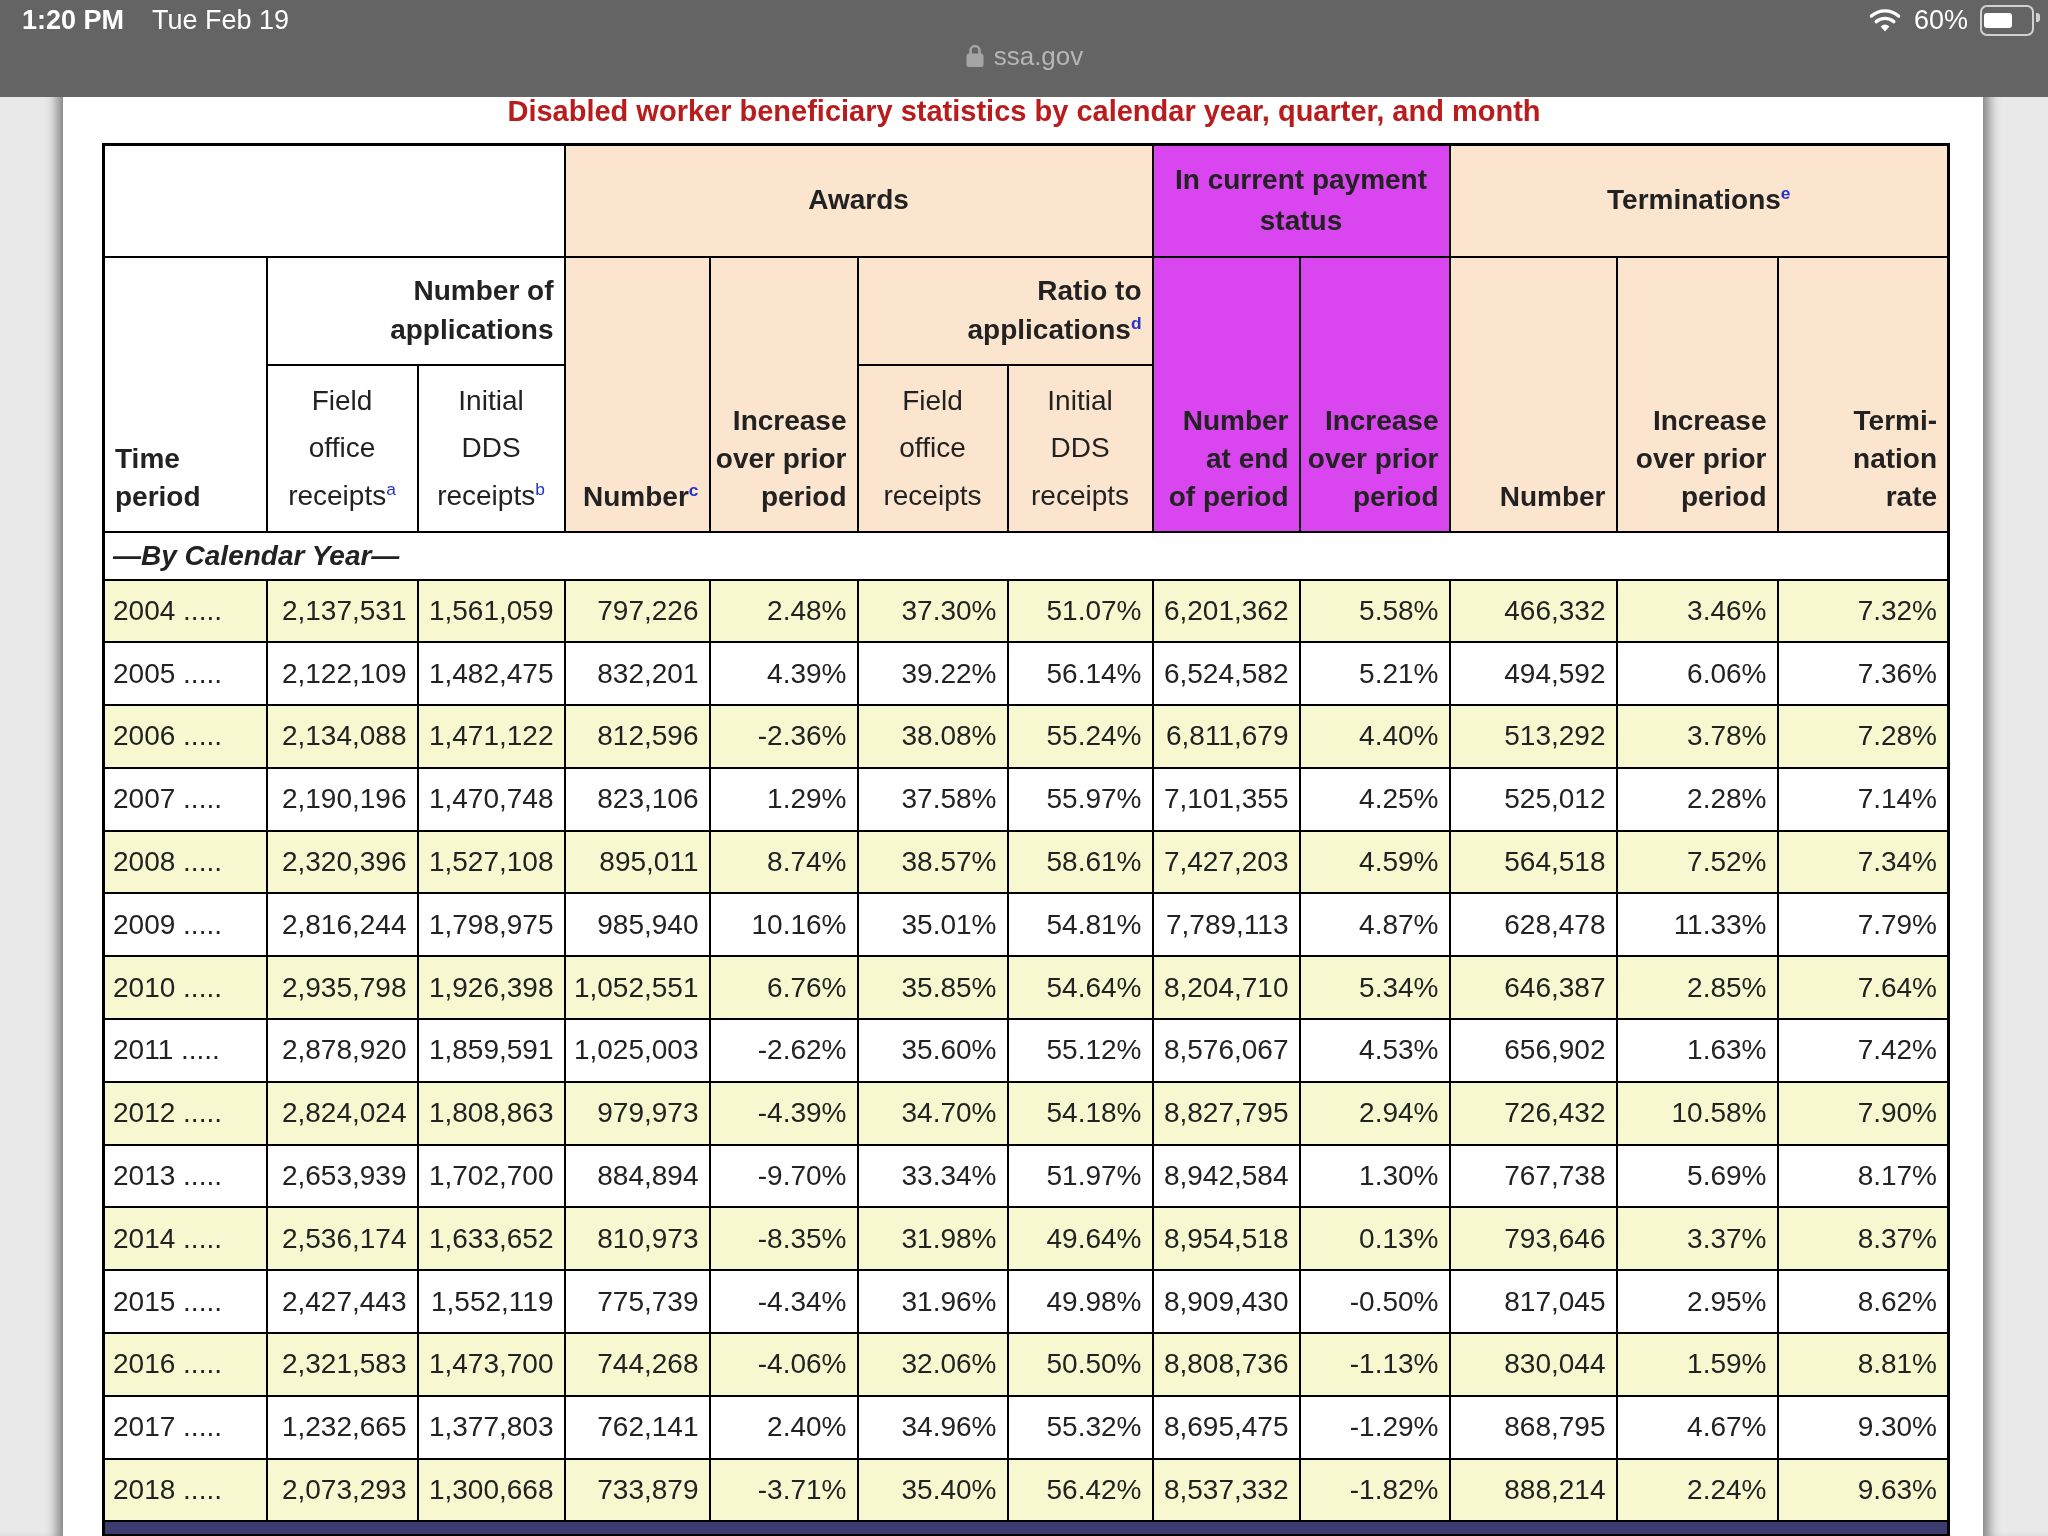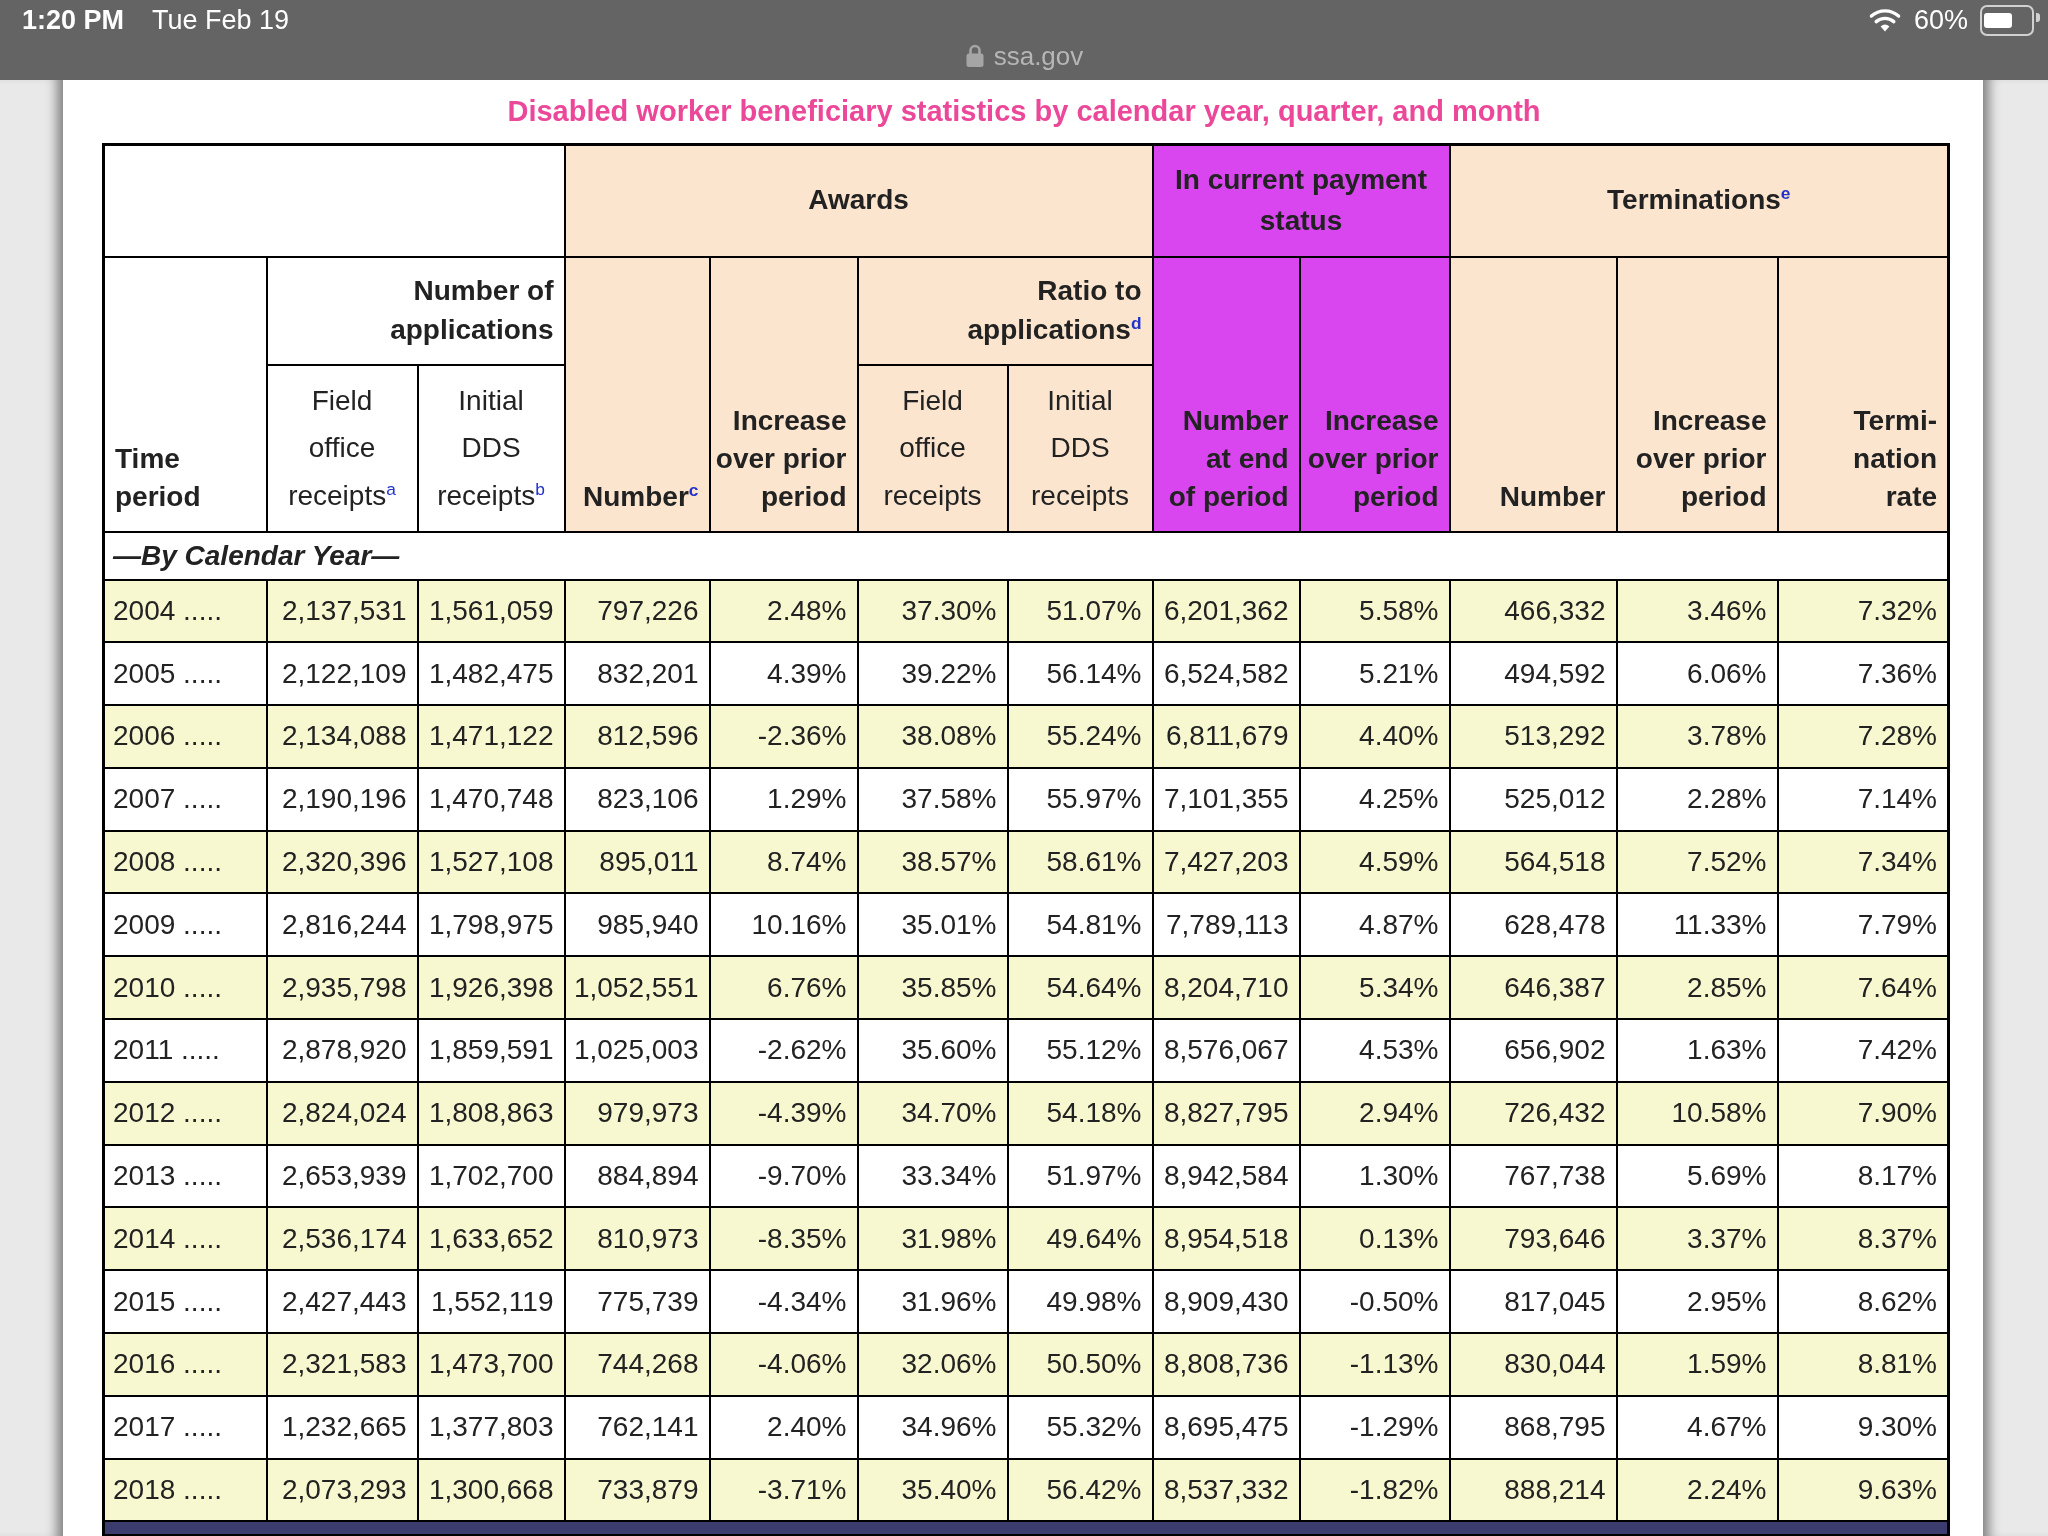--- a/index.html
+++ b/index.html
@@ -4,21 +4,21 @@
 <style>
   html,body { margin:0; padding:0; }
   body {
     width:2048px; height:1536px; position:relative; overflow:hidden;
     background:#ffffff;
     font-family:"Liberation Sans","DejaVu Sans",sans-serif;
   }
 
   
   .chrome {
-    position:absolute; top:0; left:0; width:2048px; height:80px;
+    position:absolute; top:0; left:0; width:2048px; height:97px;
     background:#646464; z-index:10;
   }
   .status-left {
     position:absolute; left:22px; top:3px; display:flex; gap:28px;
     color:#ffffff; font-size:27px; line-height:34px;
   }
   .status-time { font-weight:700; }
   .status-date { font-weight:400; }
   .status-right {
     position:absolute; right:14px; top:5px; display:flex; align-items:center; gap:12px;
@@ -46,21 +46,21 @@
   
   .side-strip {
     position:absolute; top:80px; bottom:0; background:#e9e9e9; z-index:1;
   }
   .side-strip.left  { left:0; width:63px;  box-shadow:inset -14px 0 12px -8px rgba(0,0,0,0.45); }
   .side-strip.right { right:0; width:65px; box-shadow:inset 14px 0 12px -8px rgba(0,0,0,0.45); }
 
   
   .page-title {
     position:absolute; top:95px; left:0; width:2048px; text-align:center;
-    color:#ec4899; font-weight:700; font-size:29px; z-index:2;
+    color:#b91c1c; font-weight:700; font-size:29px; z-index:2;
   }
 
   
   table.stats {
     position:absolute; left:102px; top:143px; width:1845px; z-index:2;
     border-collapse:collapse; table-layout:fixed;
     border:3px solid #000;
   }
   table.stats td {
     border:2px solid #000; font-size:28px; color:#222222;

